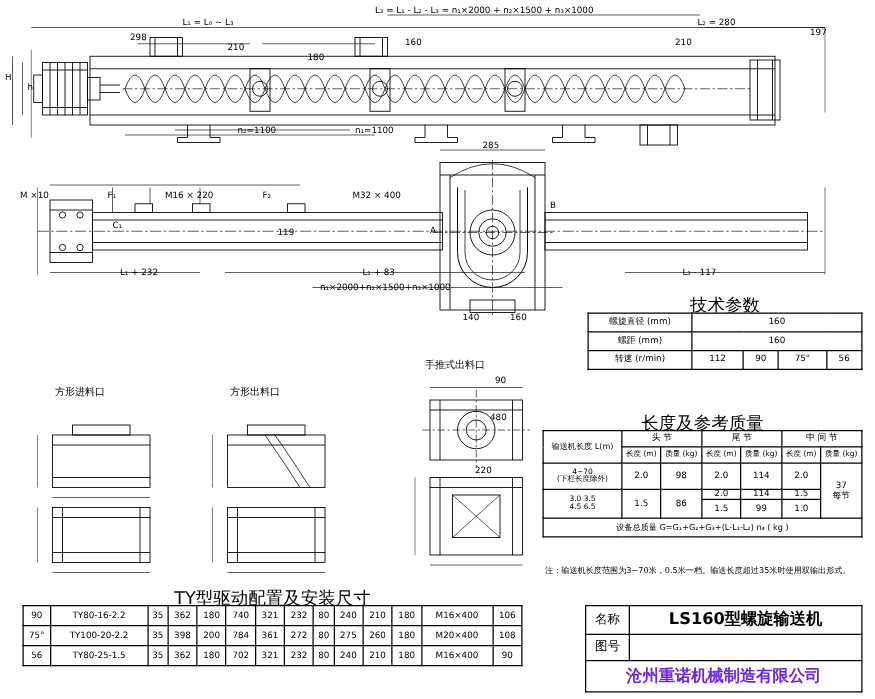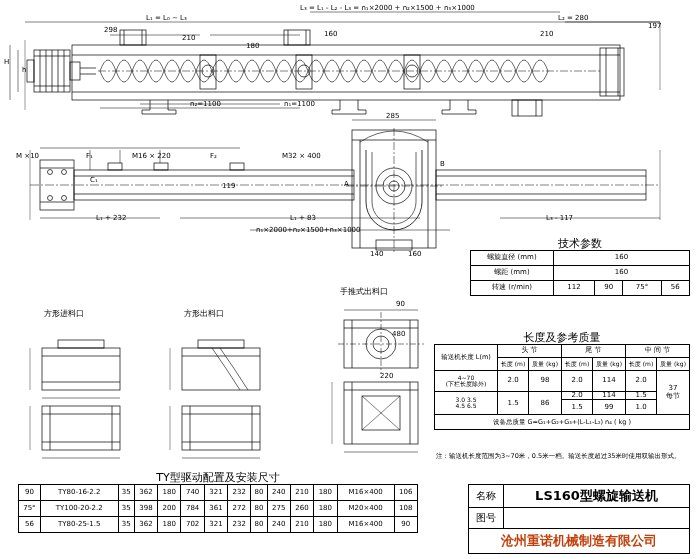--- a/index.html
+++ b/index.html
@@ -3,24 +3,24 @@
 <meta charset="utf-8">
 <style>
   html,body{margin:0;padding:0;background:#ffffff;}
   body{width:700px;height:559px;position:relative;overflow:hidden;
        font-family:"DejaVu Sans","Liberation Sans",sans-serif;color:#000;}
   .page{position:absolute;left:0;top:0;width:700px;height:559px;}
   svg{position:absolute;left:0;top:0;}
   .tbl{position:absolute;border-collapse:collapse;background:#fff;}
   .tbl td,.tbl th{border:1px solid #000;font-size:7px;text-align:center;
        padding:0;line-height:1.05;font-family:"DejaVu Sans","Liberation Sans",sans-serif;}
-  .ttl{font-size:11px;text-align:center;font-weight:normal;}
+  .ttl{font-size:14px;text-align:center;font-weight:normal;}
   .lbl{position:absolute;font-size:7px;white-space:nowrap;}
   .note{position:absolute;font-size:6.5px;line-height:1.25;}
-  .comp{font-size:13px;font-weight:bold;color:#c2410c;font-family:Liberation Serif, serif;}
+  .comp{font-size:13px;font-weight:bold;color:#6d28d9;font-family:Liberation Serif, serif;}
   .cap{position:absolute;font-size:8px;text-align:left;white-space:nowrap;}
 </style>
 </head>
 <body>
 
 <div class="page">
 
   <svg width="700" height="559">
     <g stroke="#000" fill="none" stroke-width="0.7">
 

